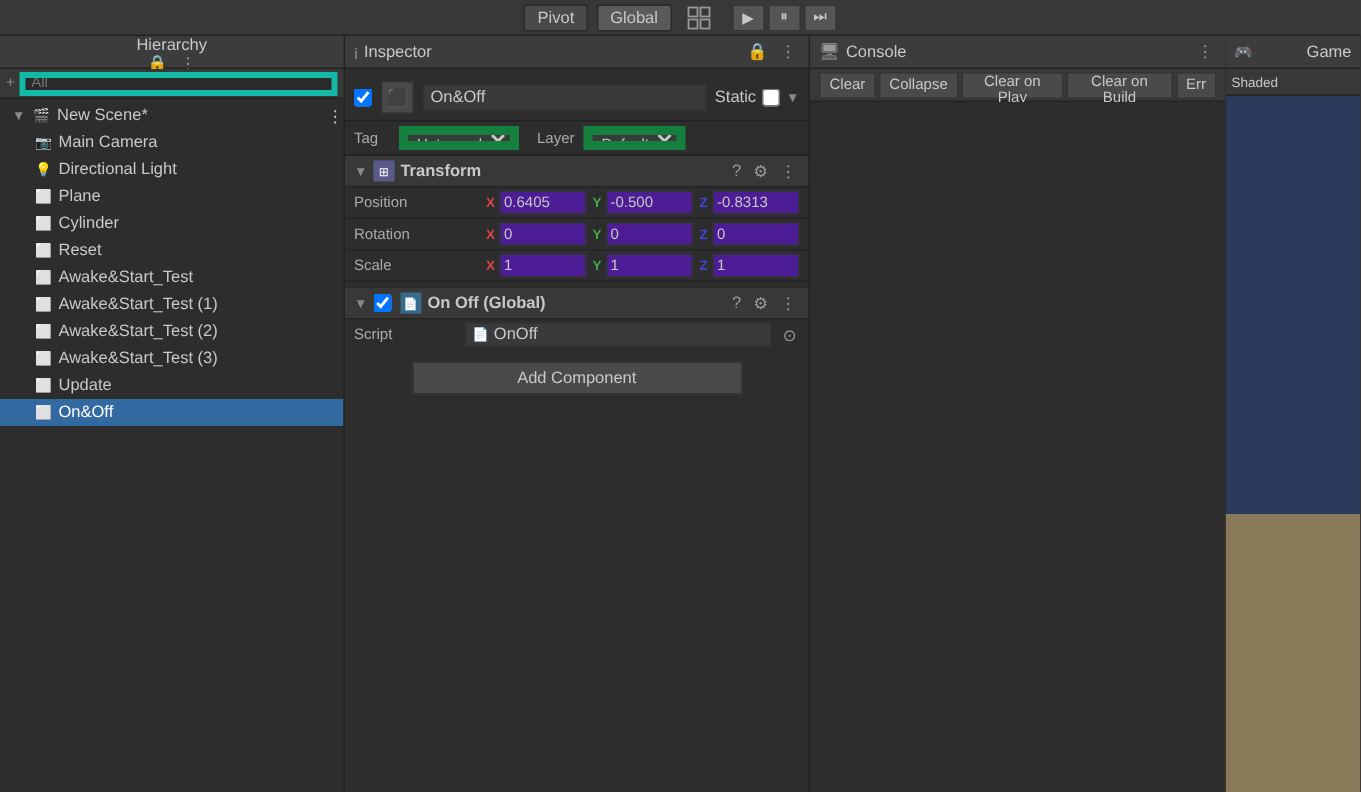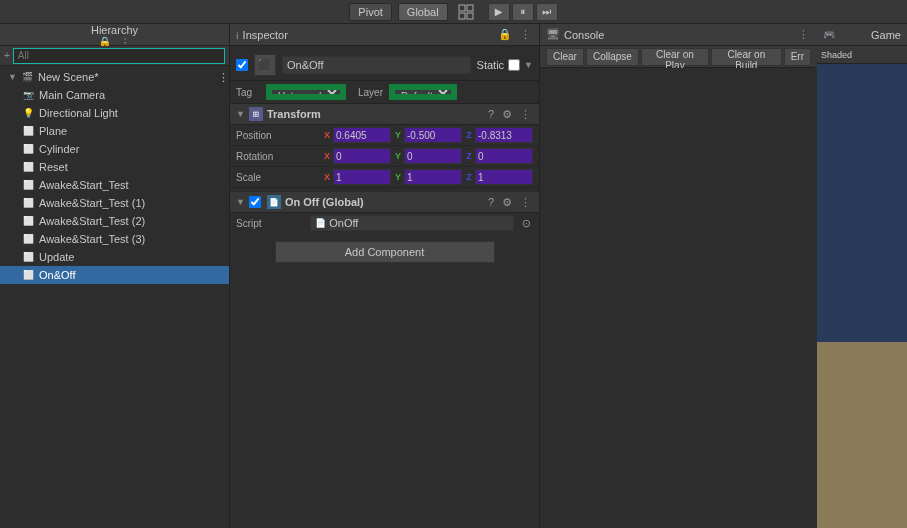--- a/index.html
+++ b/index.html
@@ -96,21 +96,21 @@
     .search-bar {
       height: 20px;
       background: #383838;
       border-bottom: 1px solid #222;
       display: flex;
       align-items: center;
       padding: 0 4px;
     }
     .search-input {
       background: #2a2a2a;
-      border: 1px solid #14b8a6;
+      border: 4px solid #14b8a6;
       color: #c8c8c8;
       font-size: 10px;
       height: 16px;
       width: 100%;
       padding: 0 4px;
       outline: none;
     }
     .hierarchy-tree {
       flex: 1;
       overflow-y: auto;

